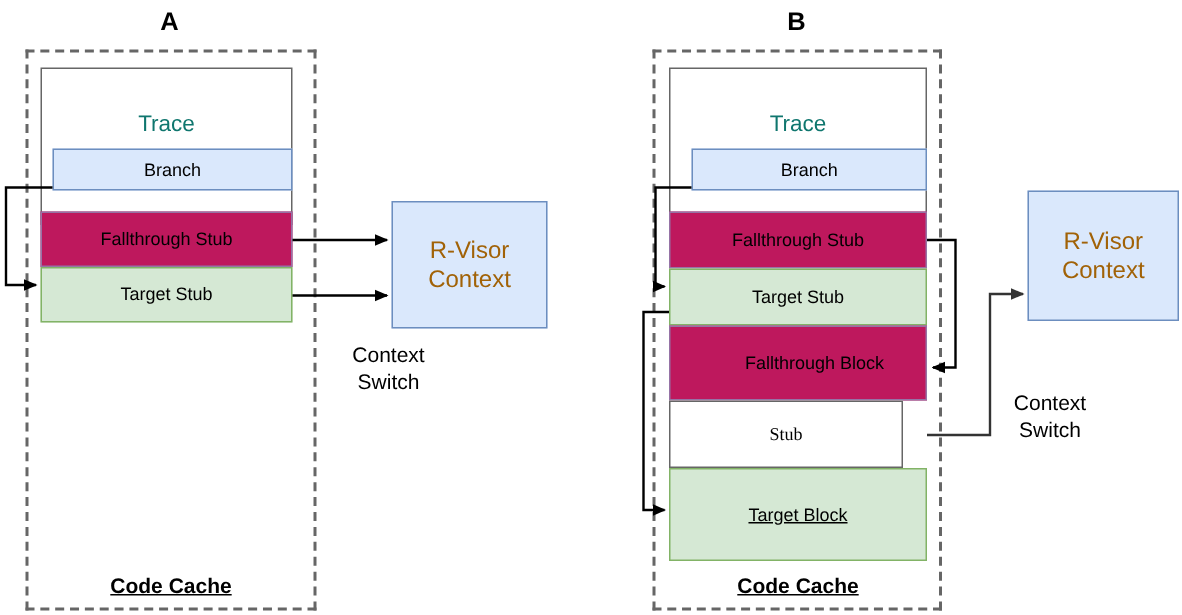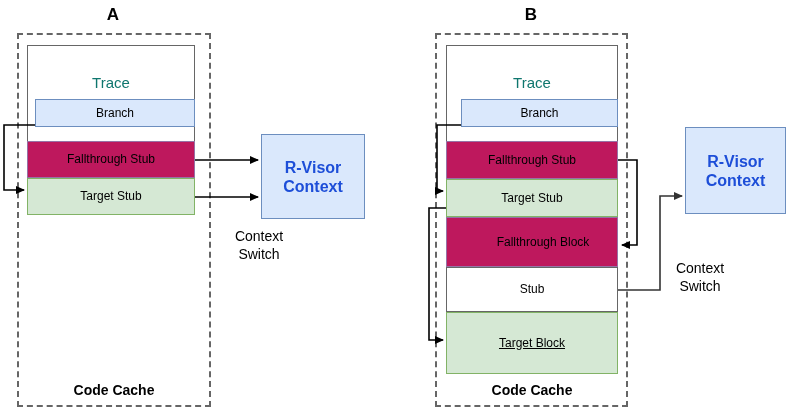--- a/index.html
+++ b/index.html
@@ -31,20 +31,21 @@
     text-align: center;
     line-height: 18px;
   }
   .cache-label {
     position: absolute;
     font-size: 14px;
     font-weight: bold;
     color: #000000;
     text-align: center;
     line-height: 16px;
+    text-decoration: underline;
   }
   .dashed-region {
     position: absolute;
     border: 2px dashed #666666;
     box-sizing: border-box;
     background: transparent;
   }
   .blk {
     position: absolute;
     box-sizing: border-box;
@@ -76,22 +77,22 @@
   .fill-white  { background: #ffffff; border-color: #666666; }
   .rvisor {
     position: absolute;
     box-sizing: border-box;
     border: 1px solid #6c8ebf;
     background: #dae8fc;
     display: flex;
     align-items: center;
     justify-content: center;
     font-size: 16px;
-    font-weight: bold;
-    color: #1d4ed8;
+    font-weight: normal;
+    color: #a16207;
     line-height: 19px;
     text-align: center;
     white-space: pre-line;
   }
   .ctx-label {
     position: absolute;
     font-size: 14px;
     color: #000000;
     text-align: center;
     line-height: 18px;
@@ -134,21 +135,21 @@
   <div class="trace-title" style="left:446px; top:74px; width:172px;">Trace</div>
 
   <div class="blk fill-blue" style="left:461px; top:99px; width:157px; height:28px;">Branch</div>
 
   <div class="blk fill-purple" style="left:446px; top:141px; width:172px; height:38px;">Fallthrough Stub</div>
 
   <div class="blk fill-green" style="left:446px; top:179px; width:172px; height:38px;">Target Stub</div>
 
   <div class="blk fill-purple" style="left:446px; top:217px; width:172px; height:50px;padding-left:22px;">Fallthrough Block</div>
 
-  <div class="blk fill-white" style="left:446px; top:267px; width:172px; height:45px;">Stub</div>
+  <div class="blk fill-white" style="left:446px; top:267px; width:156px; height:45px;font-family:Liberation Serif, serif;">Stub</div>
 
   <div class="blk fill-green" style="left:446px; top:312px; width:172px; height:62px;text-decoration:underline;">Target Block</div>
 
   <div class="rvisor" style="left:685px; top:127px; width:101px; height:87px;">R-Visor
 Context</div>
 
   <div class="ctx-label" style="left:655px; top:259px; width:90px;">Context
 Switch</div>
 
   <svg class="layer" viewBox="0 0 788 410">

